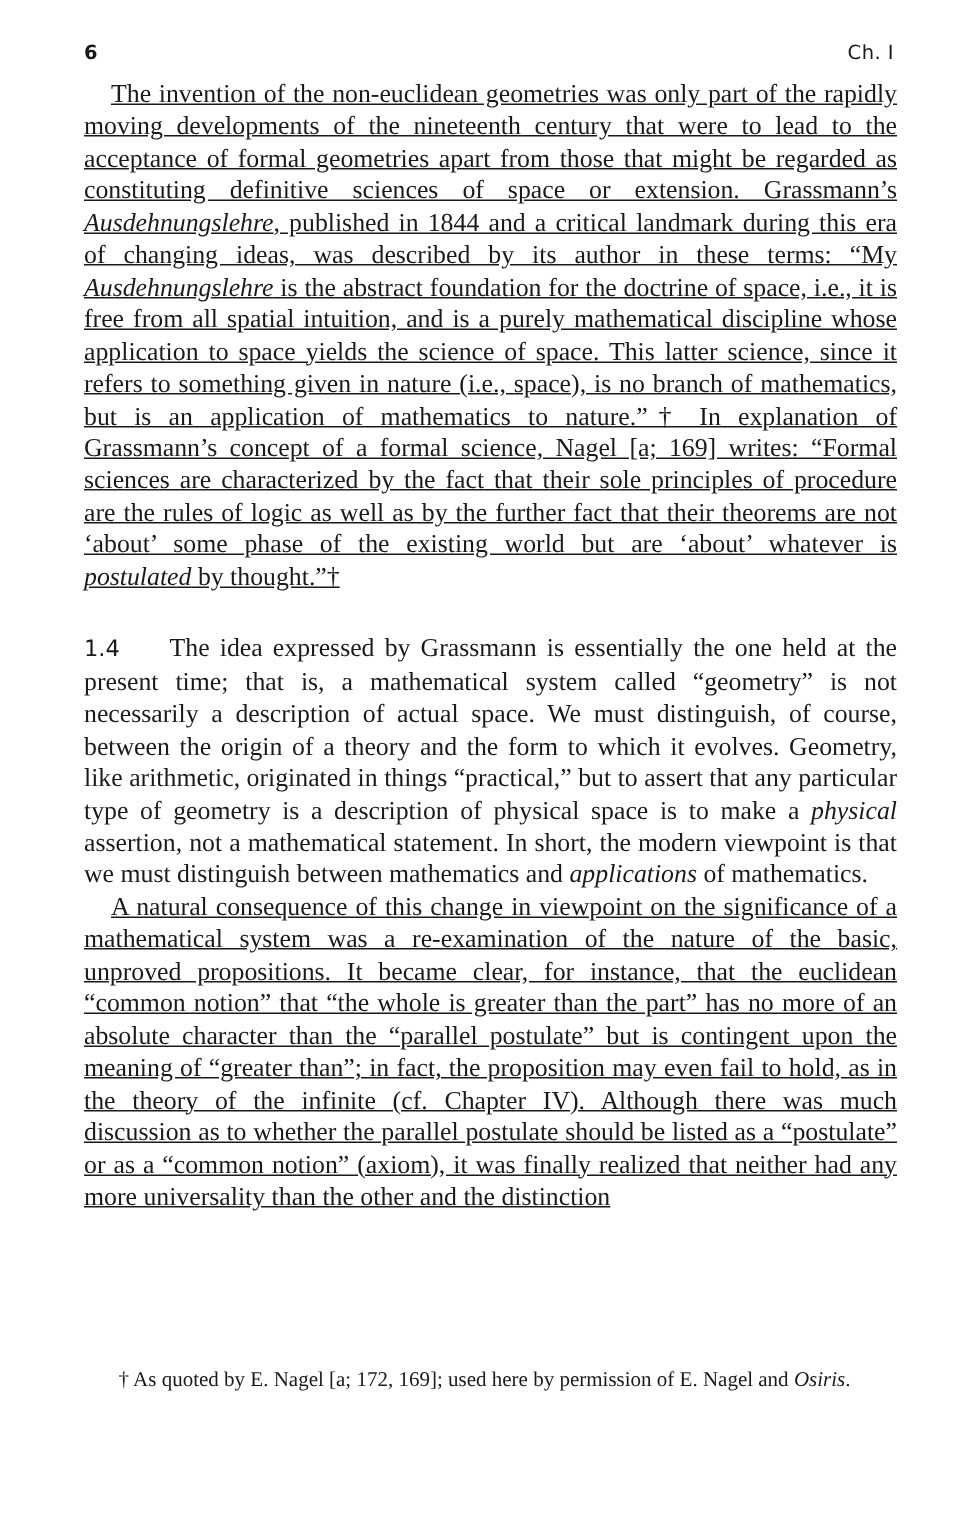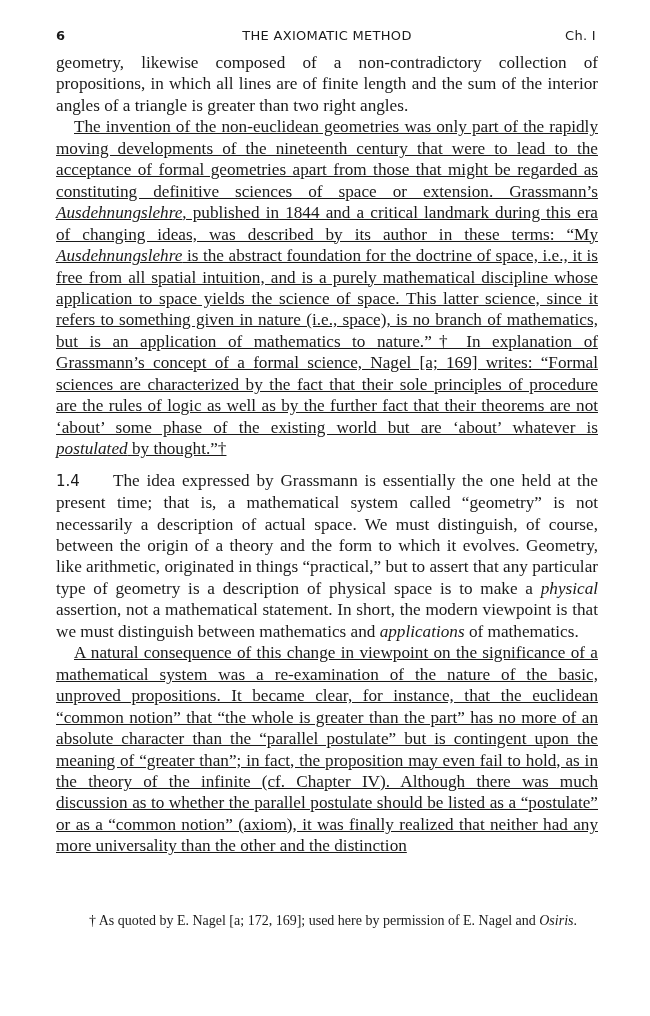--- a/index.html
+++ b/index.html
@@ -15,42 +15,40 @@
   .running-head .pn { position: absolute; left: 0; top: 0; font-weight: bold; }
   .running-head .title { position: absolute; left: 0; right: 0; text-align: center; top: 0; }
   .running-head .ch { position: absolute; right: 2px; top: 0; margin-left: 17px; }
   .body {
     position: absolute; top: 52px; left: 0; width: 542px;
     font-family: "Liberation Serif", serif; font-size: 17.2px; line-height: 21.45px;
     text-align: justify; hyphens: none;
   }
   .body p { margin: 0; }
   .body p.indent { text-indent: 18px; text-decoration: underline; }
-  .body p.section { margin-top: 10px; }
+  .body p.section { margin-top: 26px; }
   .sec-num { font-family: "DejaVu Sans", sans-serif; font-size: 15px; display: inline-block; width: 57px; }
   .footnote {
-    position: absolute; top: 912px; left: 15px; width: 542px;
+    position: absolute; top: 912px; left: 5px; width: 542px;
     font-family: "Liberation Serif", serif; font-size: 14px; line-height: 18px;
     text-align: justify;
   }
   .footnote p { margin: 0; text-indent: 18px; }
   i { font-style: italic; }
 </style>
 </head>
 <body>
 
 <div class="page">
   <div class="running-head">
     <span class="pn">6</span>
-    <span class="title">THE AXIOMATIC METHOD</span>
     <span class="ch">Ch. I</span>
   </div>
 
   <div class="body">
-    <p><span>geometry, likewise composed of a non-contradictory collection of propositions, in which all lines are of finite length and the sum of the interior angles of a triangle is greater than two right angles.</span></p>
     <p class="indent"><span>The invention of the non-euclidean geometries was only part of the rapidly moving developments of the nineteenth century that were to lead to the acceptance of formal geometries apart from those that might be regarded as constituting definitive sciences of space or extension.  Grassmann’s </span><i>Ausdehnungslehre</i><span>, published in 1844 and a critical landmark during this era of changing ideas, was described by its author in these terms: “My </span><i>Ausdehnungslehre</i><span> is the abstract foundation for the doctrine of space, i.e., it is free from all spatial intuition, and is a purely mathematical discipline whose application to space yields the science of space. This latter science, since it refers to something given in nature (i.e., space), is no branch of mathematics, but is an application of mathematics to nature.”† In explanation of Grassmann’s concept of a formal science, Nagel [a; 169] writes: “Formal sciences are characterized by the fact that their sole principles of procedure are the rules of logic as well as by the further fact that their theorems are not ‘about’ some phase of the existing world but are ‘about’ whatever is </span><i>postulated</i><span> by thought.”†</span></p>
     <p class="section"><span class="sec-num">1.4</span><span>The idea expressed by Grassmann is essentially the one held at the present time; that is, a mathematical system called “geometry” is not necessarily a description of actual space.  We must distinguish, of course, between the origin of a theory and the form to which it evolves.  Geometry, like arithmetic, originated in things “practical,” but to assert that any particular type of geometry is a description of physical space is to make a </span><i>physical</i><span> assertion, not a mathematical statement.  In short, the modern viewpoint is that we must distinguish between mathematics and </span><i>applications</i><span> of mathematics.</span></p>
     <p class="indent"><span>A natural consequence of this change in viewpoint on the significance of a mathematical system was a re-examination of the nature of the basic, unproved propositions.  It became clear, for instance, that the euclidean “common notion” that “the whole is greater than the part” has no more of an absolute character than the “parallel postulate” but is contingent upon the meaning of “greater than”; in fact, the proposition may even fail to hold, as in the theory of the infinite (cf. Chapter IV).  Although there was much discussion as to whether the parallel postulate should be listed as a “postulate” or as a “common notion” (axiom), it was finally realized that neither had any more universality than the other and the distinction</span></p>
   </div>
 
   <div class="footnote">
     <p><span>† As quoted by E. Nagel [a; 172, 169]; used here by permission of E. Nagel and </span><i>Osiris</i><span>.</span></p>
   </div>
 </div>
 

